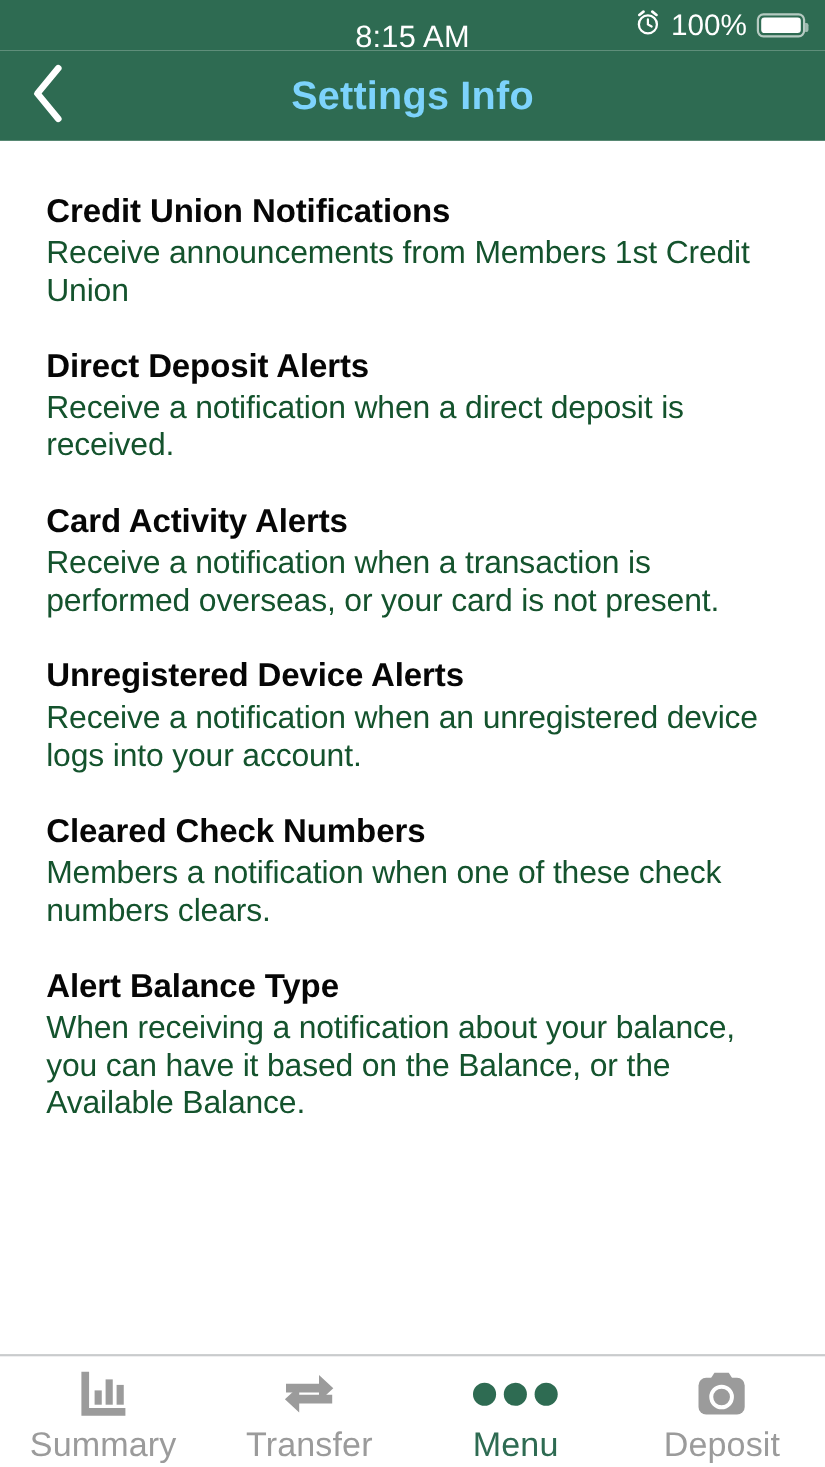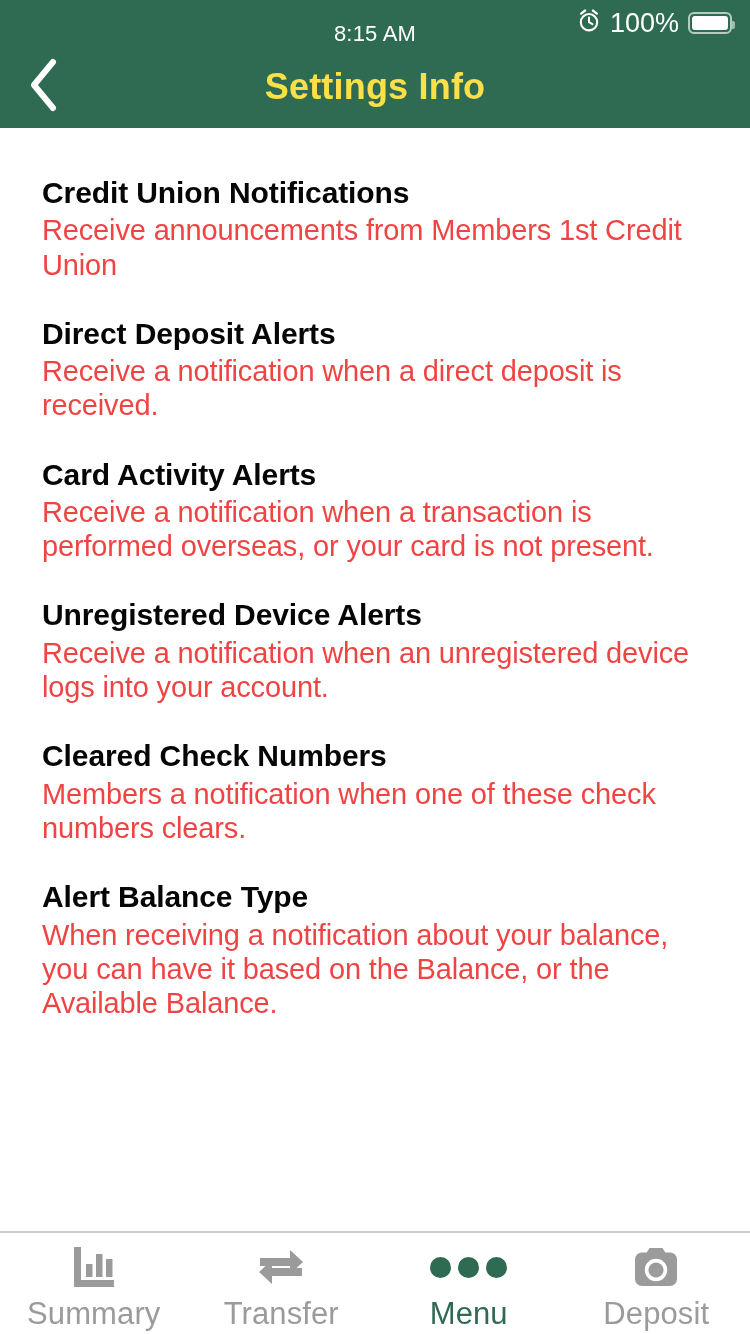--- a/index.html
+++ b/index.html
@@ -56,21 +56,21 @@
   }
   .status-right {
     display: flex;
     align-items: center;
     gap: 9px;
     flex: 1 1 0;
     justify-content: flex-end;
     min-width: 0;
   }
   .clock-text {
-    font-size: 22px;
+    font-size: 28px;
     font-weight: 500;
     letter-spacing: 0.2px;
     color: #ffffff;
     margin-top: 21px;
   }
   .carrier-text {
     font-size: 27px;
     font-weight: 400;
     letter-spacing: 0.1px;
     color: #ffffff;
@@ -145,21 +145,21 @@
     width: 86px;
     height: 82px;
     display: flex;
     align-items: center;
     justify-content: center;
     cursor: pointer;
   }
   .nav-title {
     width: 100%;
     text-align: center;
-    color: #fde047;
+    color: #7dd3fc;
     font-size: 36px;
     font-weight: 700;
     letter-spacing: 0.2px;
   }
 
   
   .content {
     flex: 1 1 auto;
     background: #ffffff;
     padding: 17px 42px;
@@ -176,21 +176,21 @@
     font-size: 30px;
     font-weight: 700;
     color: #060606;
     line-height: 1.18;
     letter-spacing: -0.1px;
     margin: 0 0 3px 0;
   }
   .section-desc {
     font-size: 29px;
     font-weight: 400;
-    color: #ef4444;
+    color: #14532d;
     line-height: 1.18;
     letter-spacing: -0.15px;
     margin: 0;
     max-width: 668px;
   }
 
   
   .tab-bar {
     flex: 0 0 auto;
     height: 101px;

